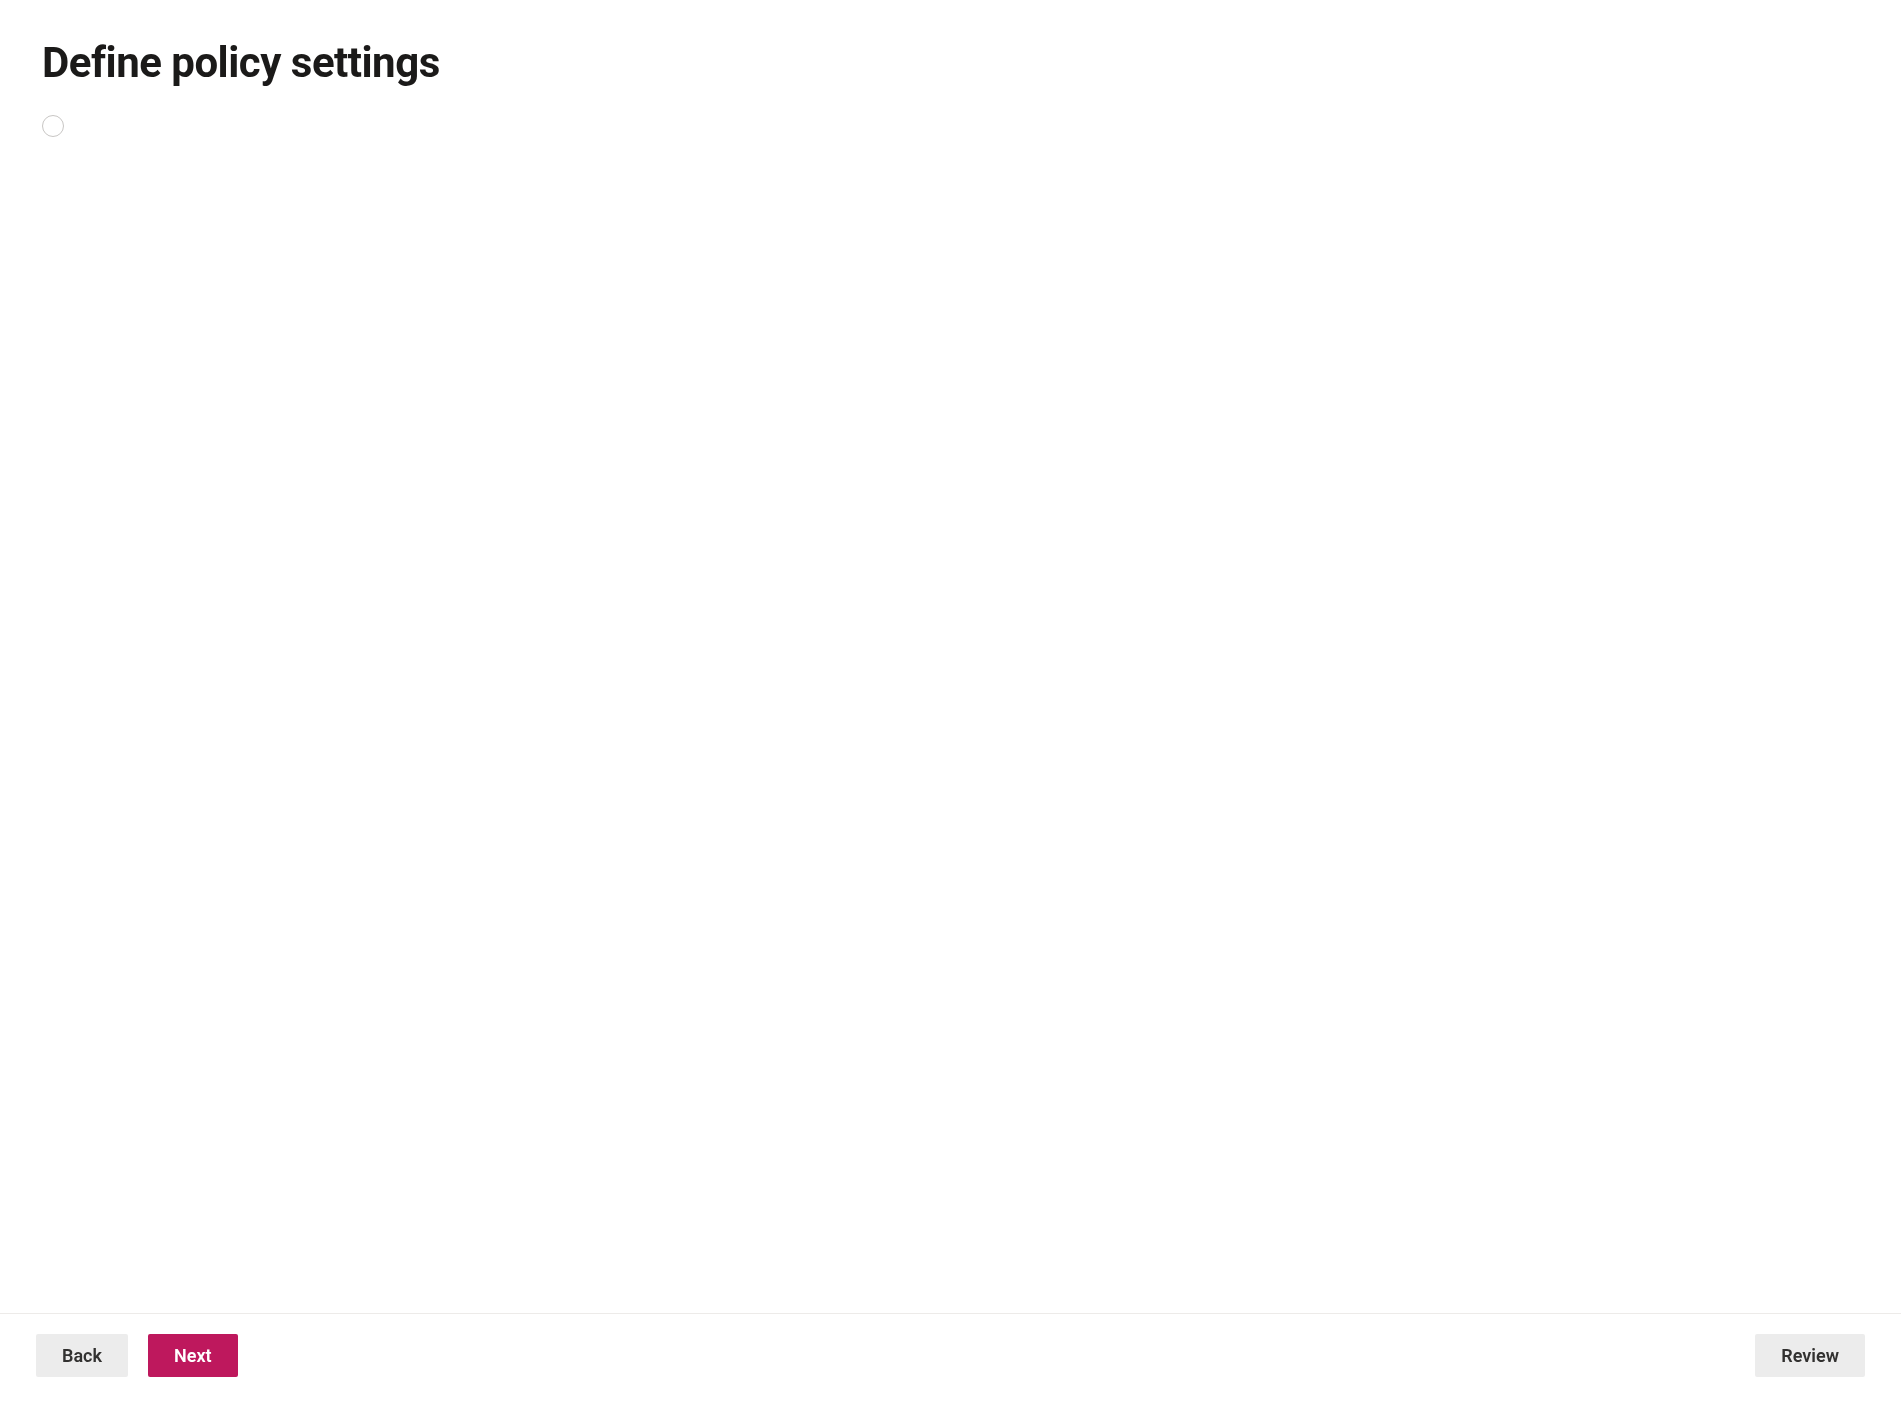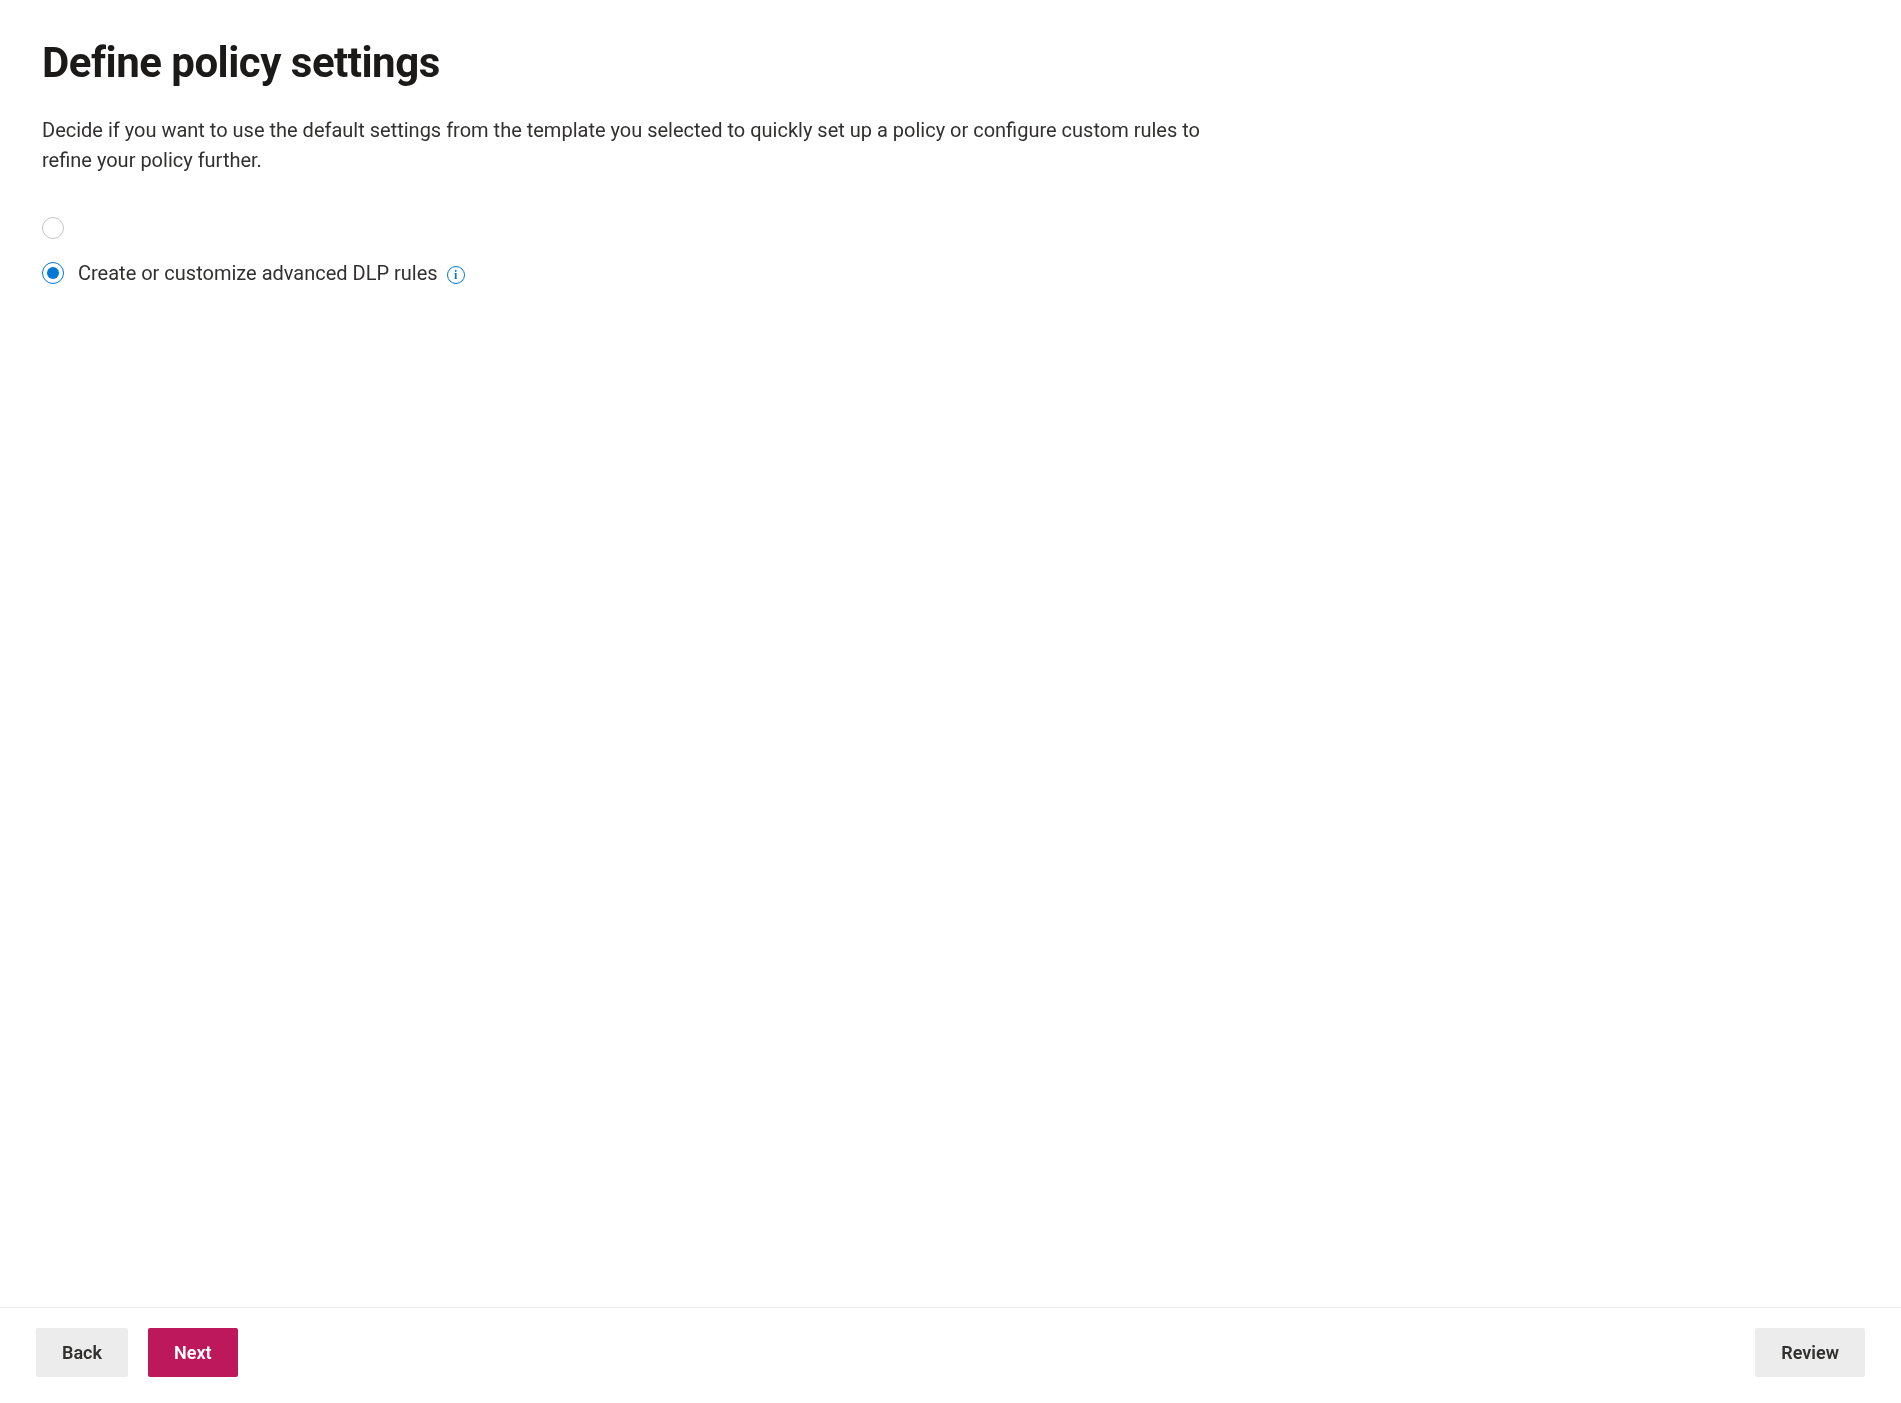--- a/index.html
+++ b/index.html
@@ -115,55 +115,47 @@
       align-items: center;
       gap: 20px;
     }
     .footer .spacer {
       flex: 1 1 auto;
     }
     button {
       font-family: inherit;
       font-size: 18px;
       font-weight: 600;
-      height: 49px;
+      height: 43px;
       padding: 0 26px;
       border: none;
       cursor: pointer;
       border-radius: 2px;
     }
     button.secondary {
       background: #ececec;
       color: #323130;
     }
     button.primary {
       background: #be185d;
       color: #ffffff;
     }
   </style>
 </head>
 <body>
 
 <div class="content">
   <h1 class="page-title">Define policy settings</h1>
-  <p class="page-description">Decide if you want to use the default settings from the template you selected to quickly set up a policy or configure custom rules to refine your policy further.</p>
 
   <div class="radio-group">
 
     <label class="radio-option disabled">
       <span class="radio-circle"></span>
     </label>
 
-    <label class="radio-option selected">
-      <span class="radio-circle"></span>
-      <span>
-        <span class="radio-label">Create or customize advanced DLP rules</span>
-        <span class="info-icon">i</span>
-      </span>
-    </label>
 
   </div>
 </div>
 
 <div class="footer">
   <button class="secondary">Back</button>
   <button class="primary">Next</button>
   <span class="spacer"></span>
   <button class="secondary">Review</button>
 </div>

